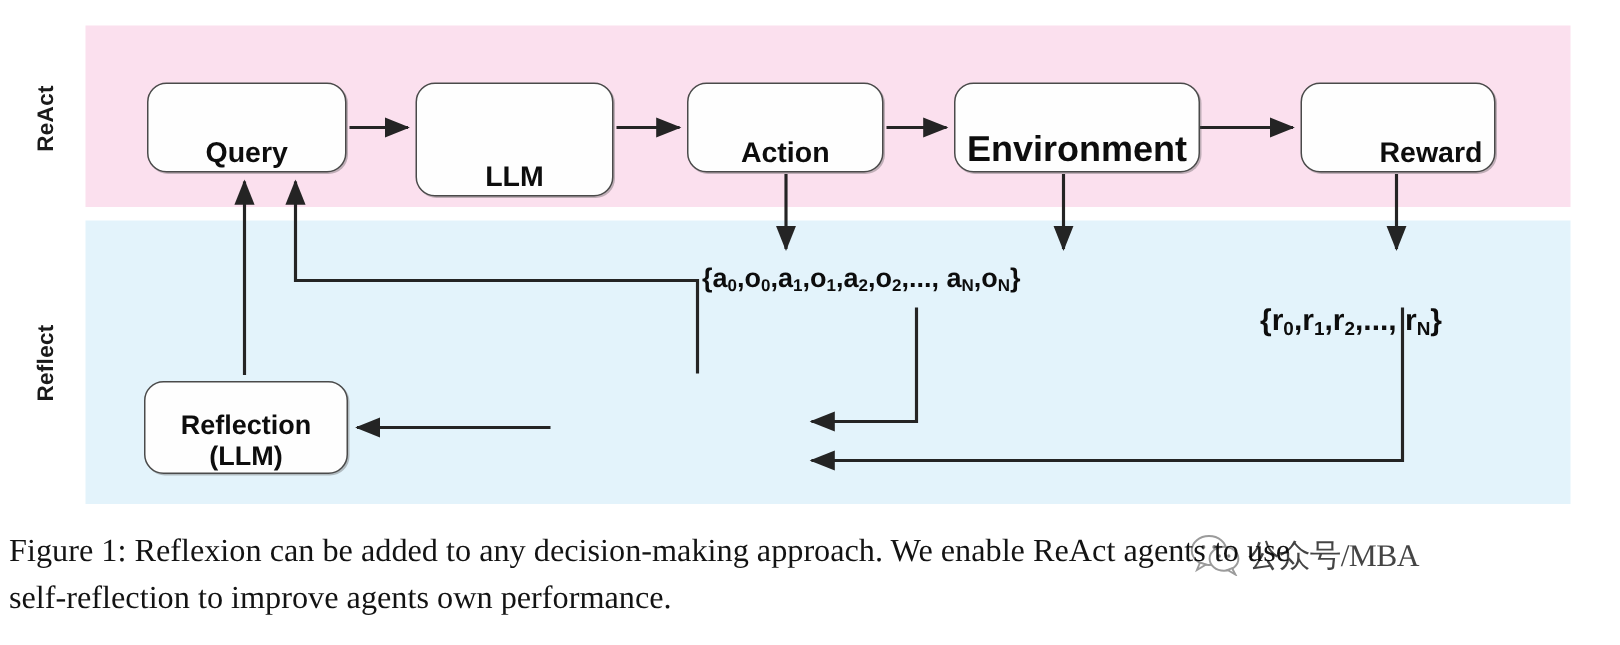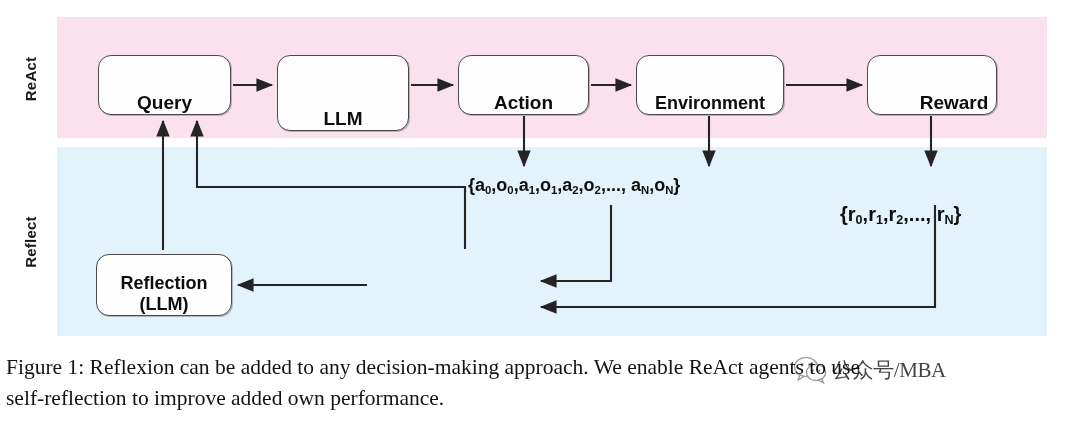--- a/index.html
+++ b/index.html
@@ -81,21 +81,21 @@
     font-family: "Liberation Sans", sans-serif;
     font-weight: bold;
     font-size: 19px;
     color: #0d0d0d;
     line-height: 1.16;
     box-shadow: 1px 1px 0 rgba(80,80,80,0.35);
   }
   #node-query       { left: 98px;  top: 55px;  width: 133px; height: 60px; }
   #node-llm         { left: 277px; top: 55px;  width: 132px; height: 76px; }
   #node-action      { left: 458px; top: 55px;  width: 131px; height: 60px; }
-  #node-environment { left: 636px; top: 55px;  width: 148px; height: 60px; font-size: 18px; }
+  #node-environment { left: 636px; top: 55px;  width: 164px; height: 60px; font-size: 24px; }
   #node-reward      { left: 867px; top: 55px;  width: 130px; height: 60px; padding-left: 44px; }
   #node-reflection  { left: 96px;  top: 254px; width: 136px; height: 62px; font-size: 18px; }
   #node-heuristic   { left: 372px; top: 254px; width: 162px; height: 62px; }
 
   
   .set-label {
     position: absolute;
     font-family: "Liberation Sans", sans-serif;
     font-weight: bold;
     color: #0d0d0d;
@@ -224,21 +224,21 @@
       <span>(LLM)</span>
     </span>
   </div>
 
   <div class="set-label" id="trace-label">{a<sub>0</sub>,o<sub>0</sub>,a<sub>1</sub>,o<sub>1</sub>,a<sub>2</sub>,o<sub>2</sub>,..., a<sub>N</sub>,o<sub>N</sub>}</div>
 
   <div class="set-label" id="reward-label">{r<sub>0</sub>,r<sub>1</sub>,r<sub>2</sub>,..., r<sub>N</sub>}</div>
 
   <div id="caption">
     <span class="ln">Figure 1: Reflexion can be added to any decision-making approach. We enable ReAct agents to use</span>
-    <span class="ln">self-reflection to improve added own performance.</span>
+    <span class="ln">self-reflection to improve agents own performance.</span>
   </div>
 
   <div id="watermark">
     <svg width="34" height="28" viewBox="0 0 34 28">
       <ellipse cx="13" cy="11" rx="11.5" ry="9.6" fill="#ffffff" stroke="#8d8d8d" stroke-width="1.3"></ellipse>
       <path d="M7,19 L5,24 L11,20.4 Z" fill="#ffffff" stroke="#8d8d8d" stroke-width="1.3"></path>
       <circle cx="9.2" cy="8.6" r="1.35" fill="#6e6e6e"></circle>
       <circle cx="16.6" cy="8.6" r="1.35" fill="#6e6e6e"></circle>
       <ellipse cx="23" cy="16.5" rx="9.6" ry="8" fill="#ffffff" stroke="#8d8d8d" stroke-width="1.3"></ellipse>
       <path d="M28.4,22.8 L30.6,27 L25.4,24 Z" fill="#ffffff" stroke="#8d8d8d" stroke-width="1.3"></path>

